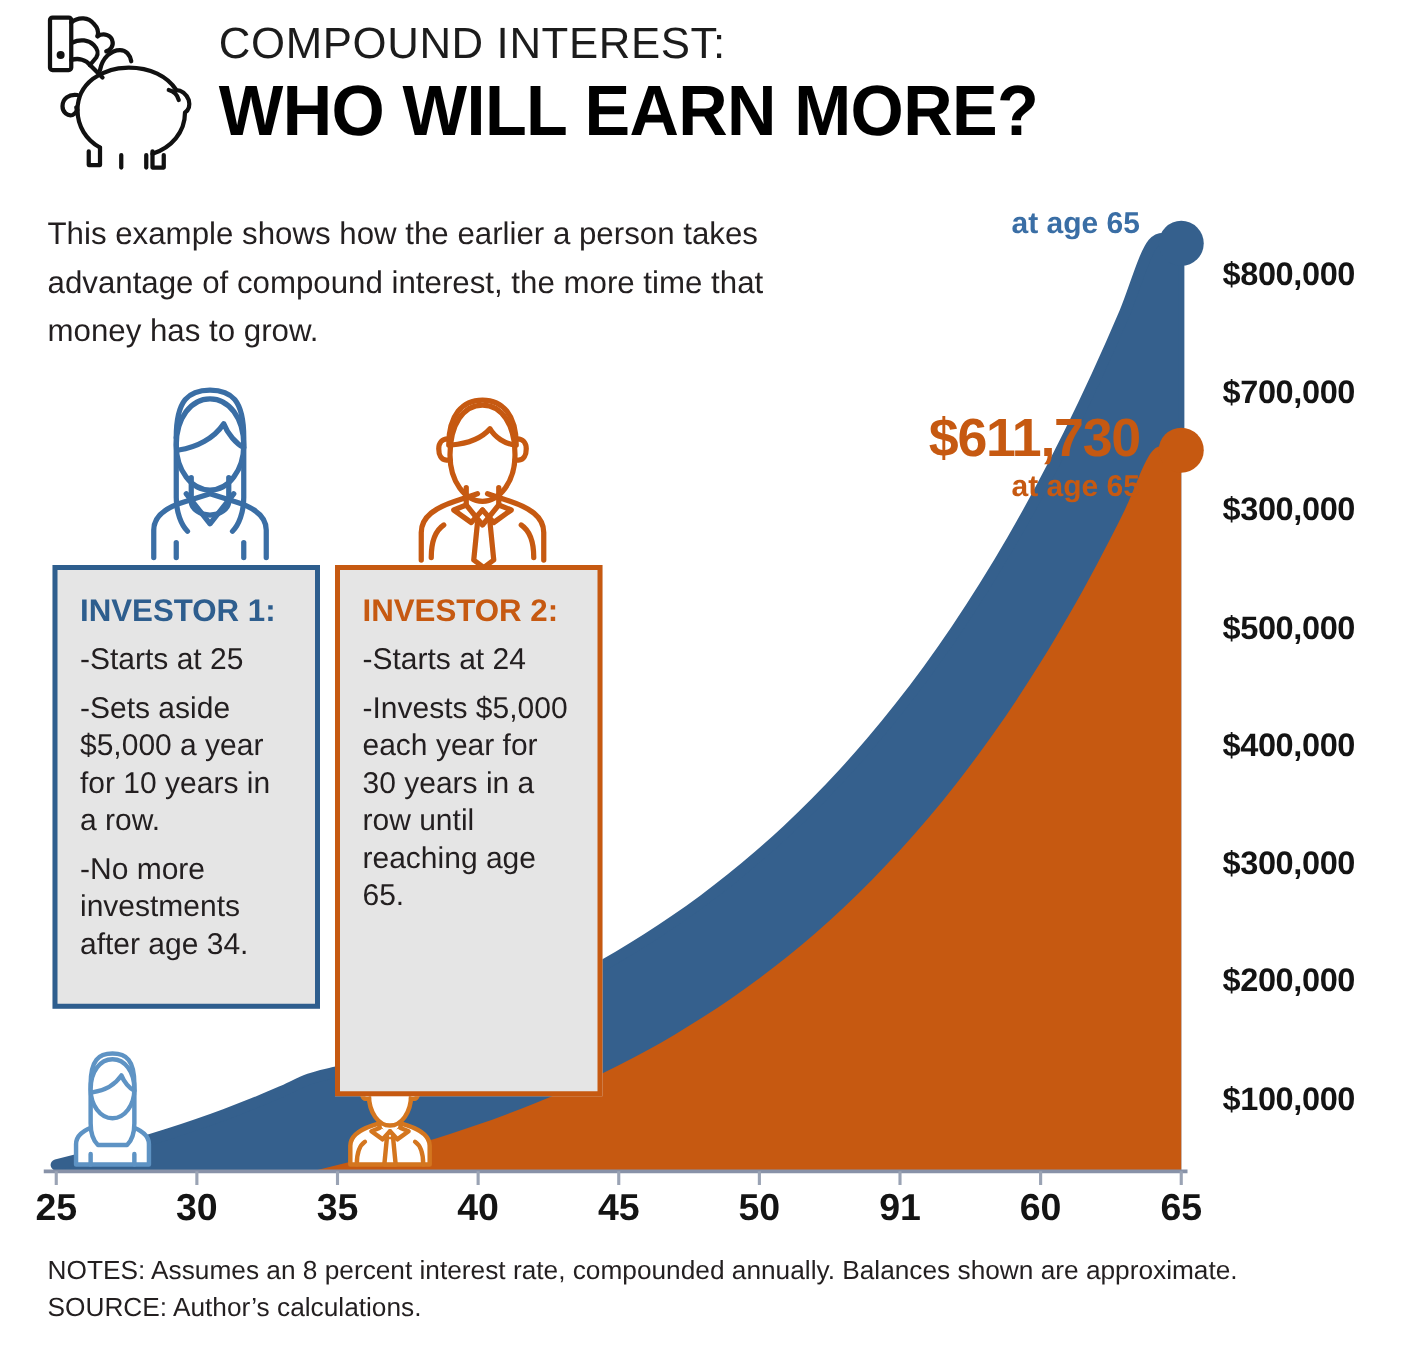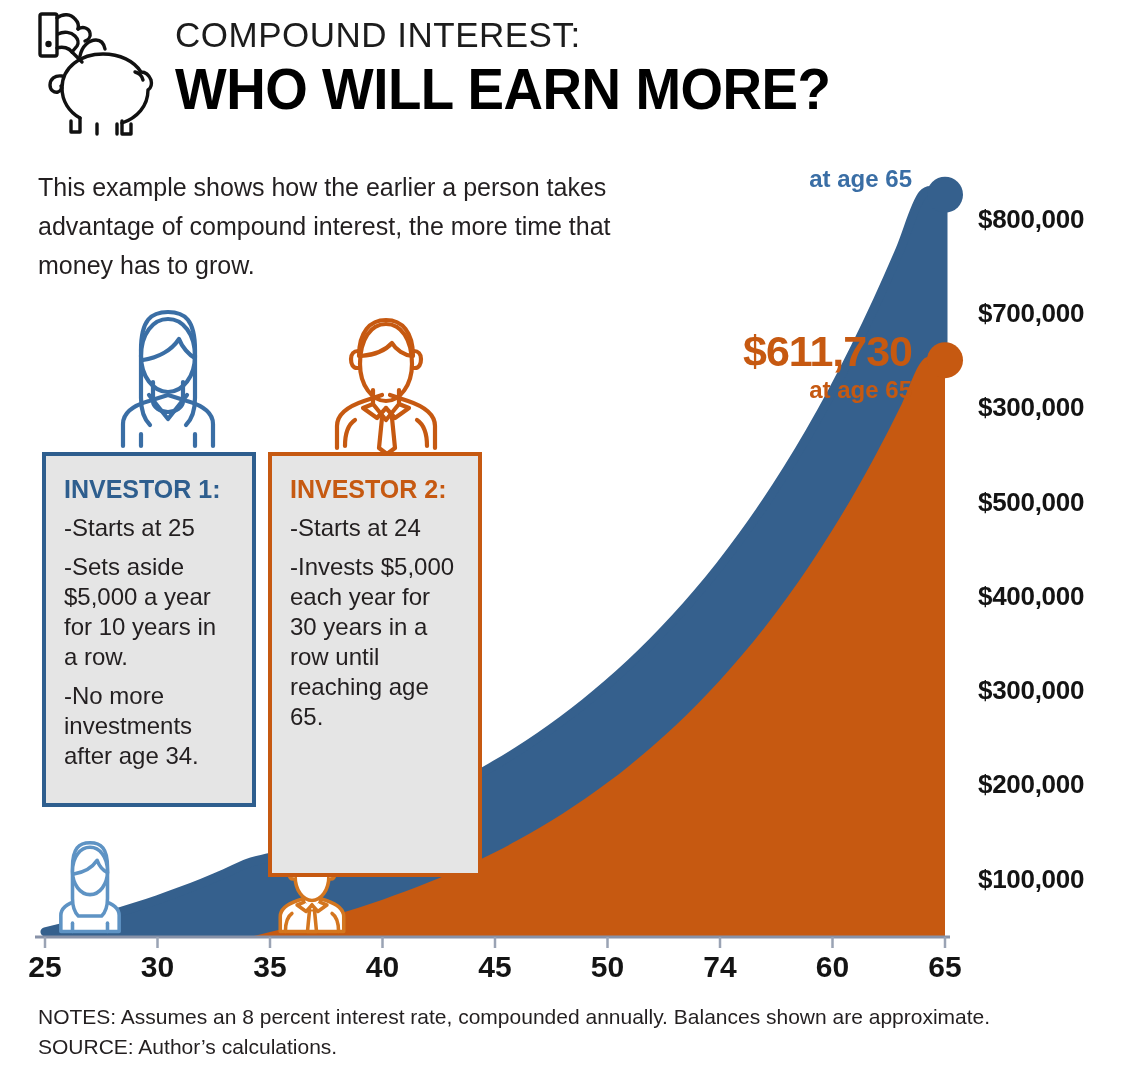--- a/index.html
+++ b/index.html
@@ -157,21 +157,21 @@
       <div class="ylab" style="top: 165.6px;">$800,000</div>
     </div>
 
   <div id="xlabels">
       <div class="xlab" style="left: 45px;">25</div>
       <div class="xlab" style="left: 157.5px;">30</div>
       <div class="xlab" style="left: 270px;">35</div>
       <div class="xlab" style="left: 382.5px;">40</div>
       <div class="xlab" style="left: 495px;">45</div>
       <div class="xlab" style="left: 607.5px;">50</div>
-      <div class="xlab" style="left: 720px;">74</div>
+      <div class="xlab" style="left: 720px;">91</div>
       <div class="xlab" style="left: 832.5px;">60</div>
       <div class="xlab" style="left: 945px;">65</div>
     </div>
 
   <div class="callout blue" id="callout1" style="left: 430px; width: 482px; top: 162.689px;">
     <div class="age">at age 65</div>
   </div>
   <div class="callout orange" id="callout2" style="left: 430px; width: 482px; top: 328.139px;">
     <div class="amt">$611,730</div>
     <div class="age">at age 65</div>

